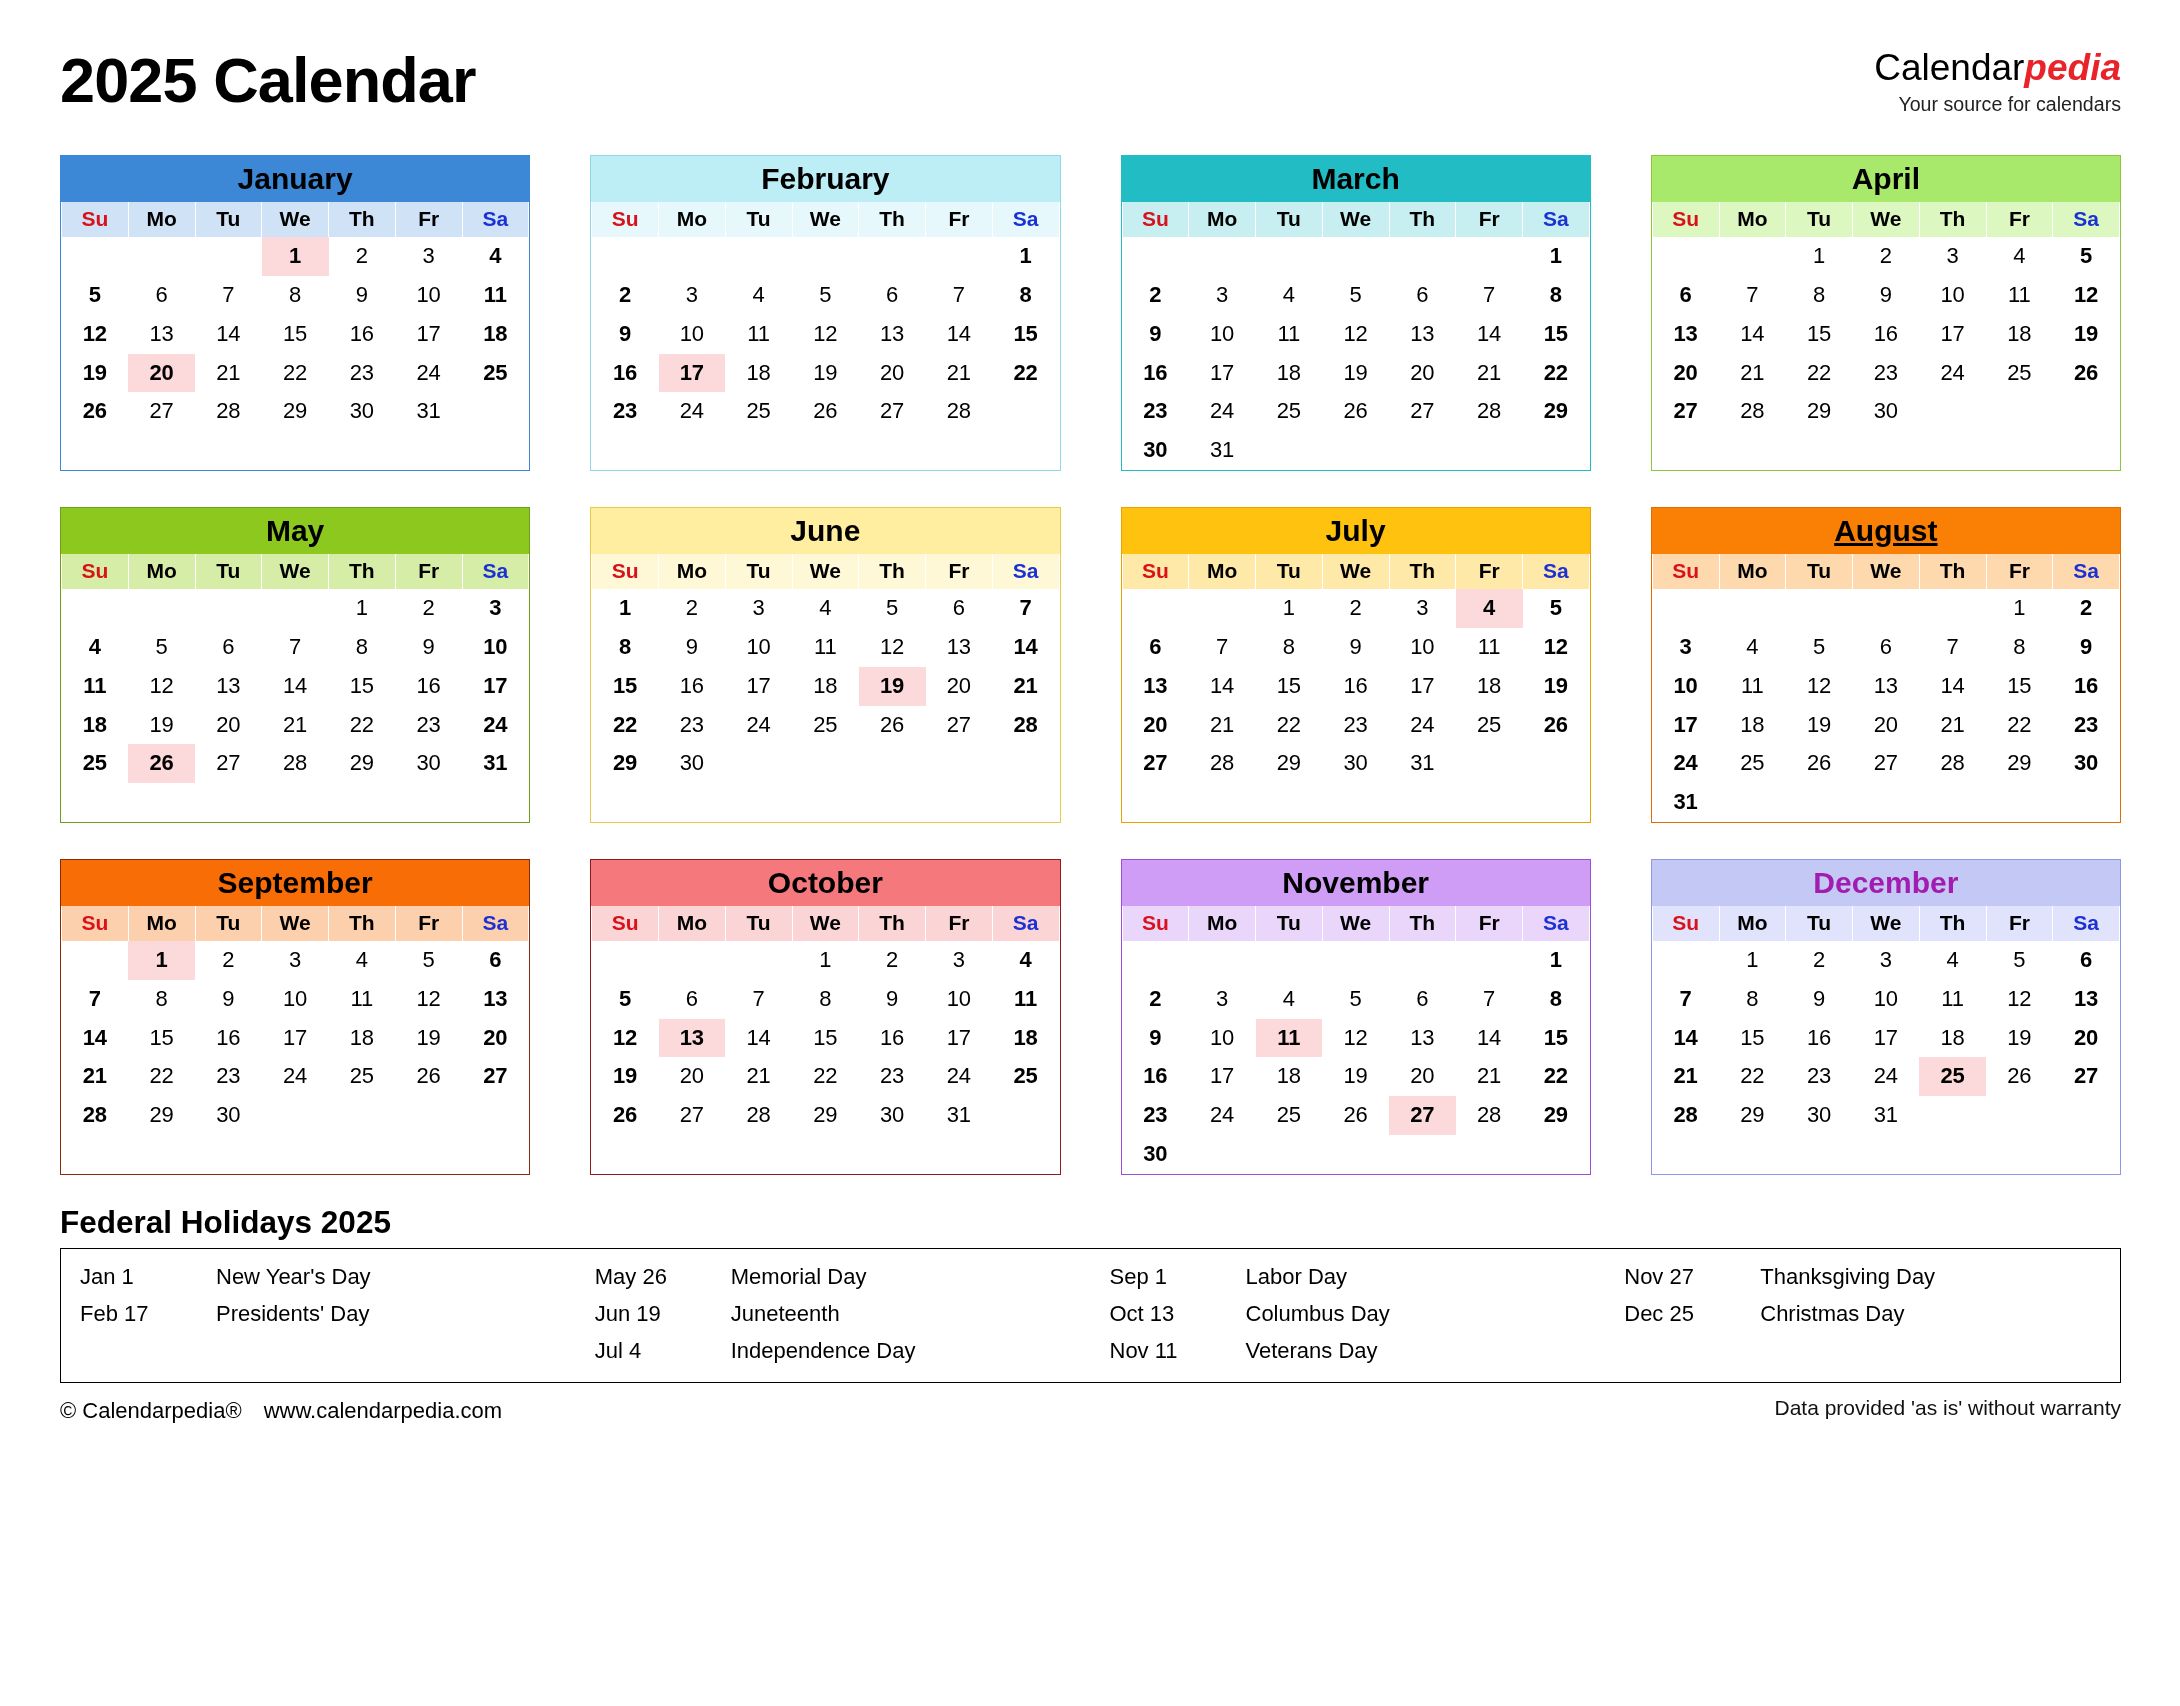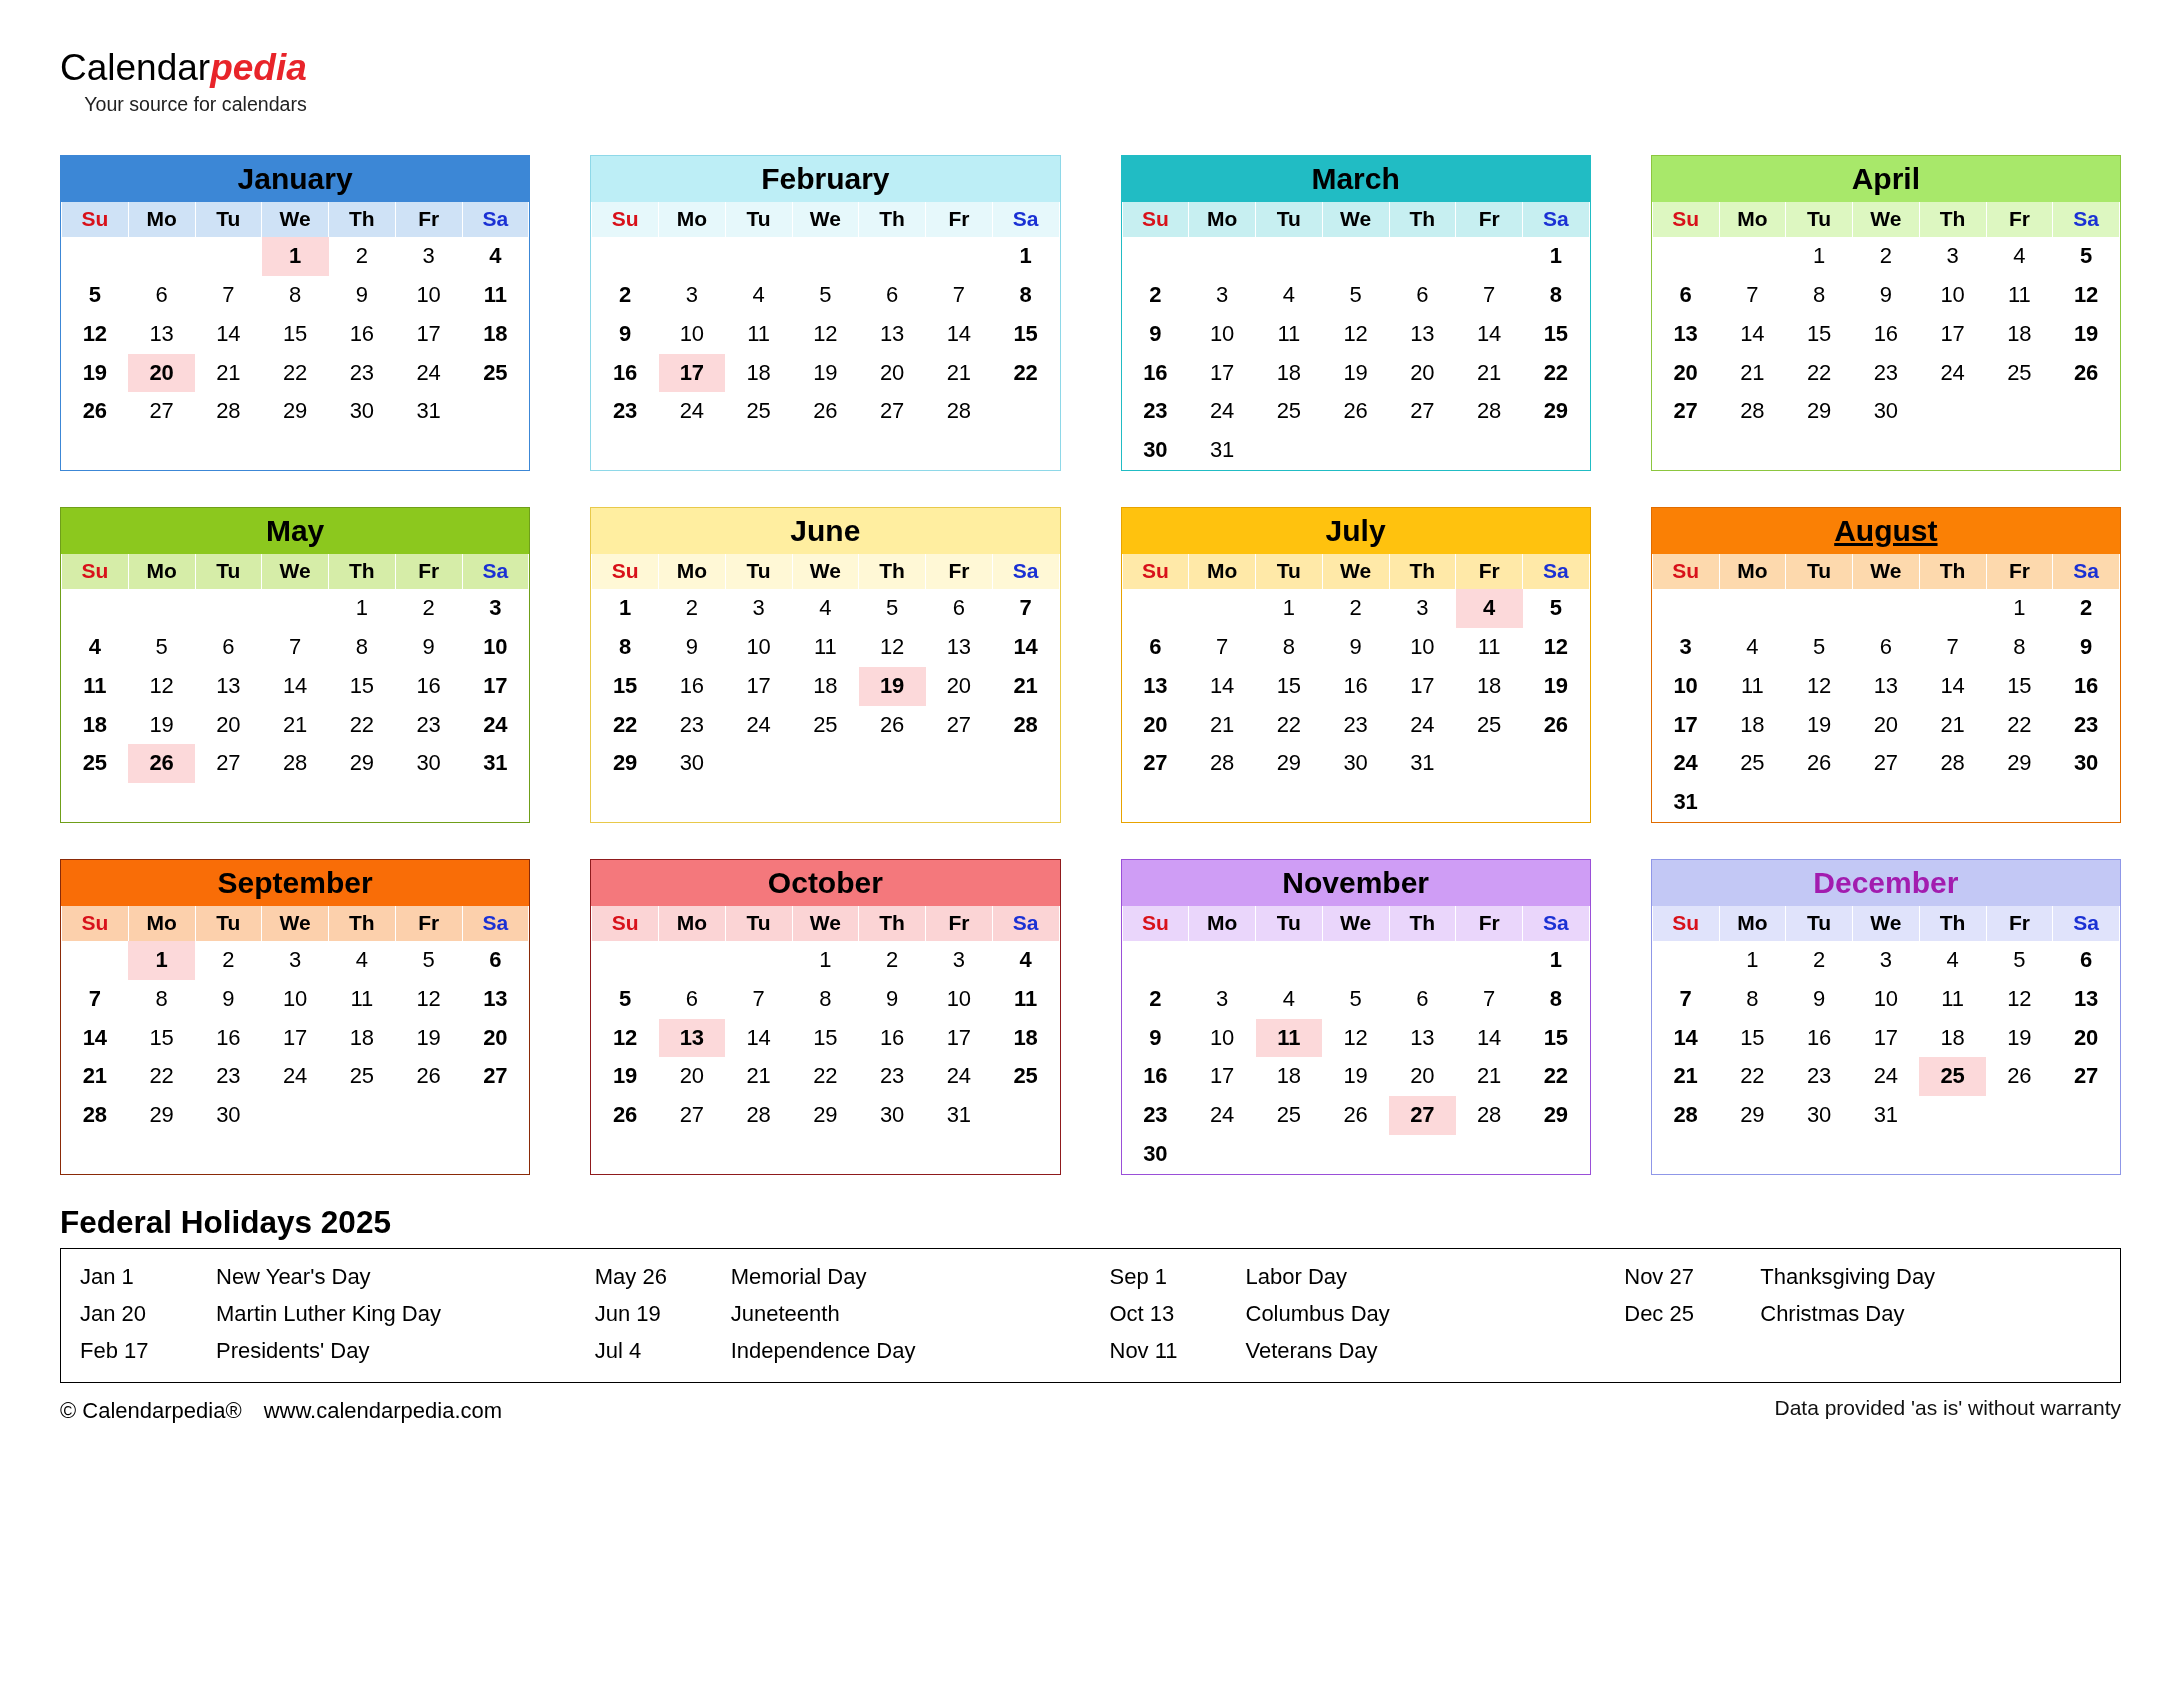--- a/index.html
+++ b/index.html
@@ -148,20 +148,21 @@
     color: #111;
     padding-bottom: 3.4px;
   }
 </style>
 </head>
 <body>
 
 <div class="page">
 
   <div class="header">
+    <div class="title">2025 Calendar</div>
     <div class="brand">
       <div class="brand-line1">
         <span class="b1">Calendar</span><span class="b2">pedia</span>
       </div>
       <div class="brand-line2">Your source for calendars</div>
     </div>
   </div>
 
   <div class="months" id="months-container">
       <div class="month" style="border-color: rgb(60, 135, 214);">
@@ -950,24 +951,20 @@
     </div>
 
   <div class="holidays">
     <div class="holidays-title">Federal Holidays 2025</div>
     <div class="holiday-box">
       <div class="holiday-grid" id="holidays-container">
           <div class="hcol">
             <div class="hrow">
               <div class="hdate">Jan 1</div>
               <div class="hname">New Year's Day</div>
-            </div>
-            <div class="hrow">
-              <div class="hdate">Jan 20</div>
-              <div class="hname">Martin Luther King Day</div>
             </div>
             <div class="hrow">
               <div class="hdate">Feb 17</div>
               <div class="hname">Presidents' Day</div>
             </div>
           </div>
           <div class="hcol">
             <div class="hrow">
               <div class="hdate">May 26</div>
               <div class="hname">Memorial Day</div>

